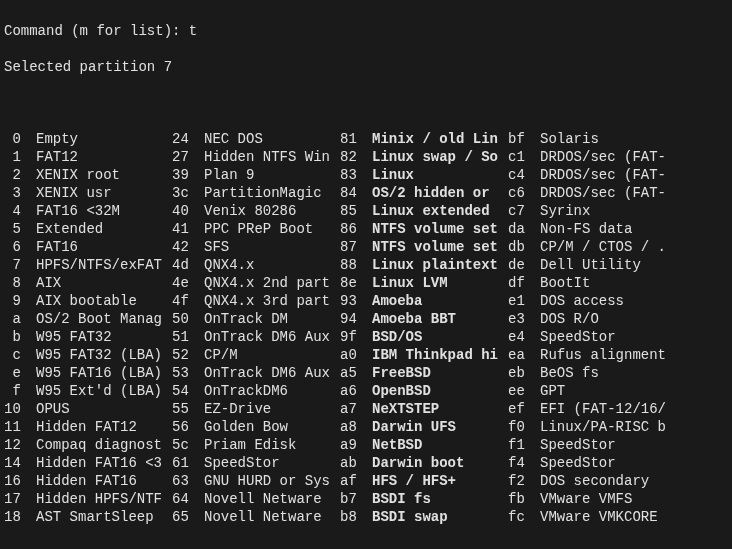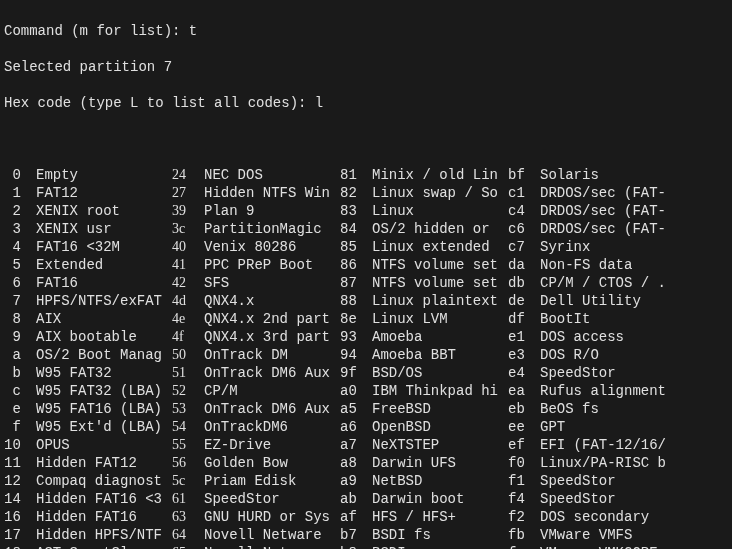--- a/index.html
+++ b/index.html
@@ -15,31 +15,30 @@
     overflow: hidden;
   }
   .term {
     padding: 4px 4px;
     white-space: pre;
   }
   .row { display: flex; }
   .c { display: inline-block; }
   .c-code { width: 32px; }
   .c-name { width: 136px; overflow: hidden; }
-  .c-code2 { width: 32px; font-family: Liberation Serif, serif; }
+  .c-code2 { width: 32px; }
   .c-name2 { width: 136px; overflow: hidden; }
   .c-code3 { width: 32px; }
-  .c-name3 { width: 136px; overflow: hidden; }
+  .c-name3 { width: 136px; overflow: hidden; font-weight: bold; }
   .c-code4 { width: 32px; }
   .c-name4 { flex: 1; overflow: hidden; }
   .prompt-line { white-space: pre; }
 </style>
 </head>
 <body>
 
 <div class="term">
 <div class="prompt-line"><span>Command (m for list): </span><span>t</span></div>
 <div class="prompt-line">Selected partition 7</div>
-<div class="prompt-line"><span>Hex code (type L to list all codes): </span><span>l</span></div>
 <div class="prompt-line"> </div>
 <div id="tbl"><div class="row"><span class="c c-code"> 0</span><span class="c c-name">Empty</span><span class="c c-code2">24</span><span class="c c-name2">NEC DOS</span><span class="c c-code3">81</span><span class="c c-name3">Minix / old Lin</span><span class="c c-code4">bf</span><span class="c c-name4">Solaris</span></div><div class="row"><span class="c c-code"> 1</span><span class="c c-name">FAT12</span><span class="c c-code2">27</span><span class="c c-name2">Hidden NTFS Win</span><span class="c c-code3">82</span><span class="c c-name3">Linux swap / So</span><span class="c c-code4">c1</span><span class="c c-name4">DRDOS/sec (FAT-</span></div><div class="row"><span class="c c-code"> 2</span><span class="c c-name">XENIX root</span><span class="c c-code2">39</span><span class="c c-name2">Plan 9</span><span class="c c-code3">83</span><span class="c c-name3">Linux</span><span class="c c-code4">c4</span><span class="c c-name4">DRDOS/sec (FAT-</span></div><div class="row"><span class="c c-code"> 3</span><span class="c c-name">XENIX usr</span><span class="c c-code2">3c</span><span class="c c-name2">PartitionMagic</span><span class="c c-code3">84</span><span class="c c-name3">OS/2 hidden or</span><span class="c c-code4">c6</span><span class="c c-name4">DRDOS/sec (FAT-</span></div><div class="row"><span class="c c-code"> 4</span><span class="c c-name">FAT16 &lt;32M</span><span class="c c-code2">40</span><span class="c c-name2">Venix 80286</span><span class="c c-code3">85</span><span class="c c-name3">Linux extended</span><span class="c c-code4">c7</span><span class="c c-name4">Syrinx</span></div><div class="row"><span class="c c-code"> 5</span><span class="c c-name">Extended</span><span class="c c-code2">41</span><span class="c c-name2">PPC PReP Boot</span><span class="c c-code3">86</span><span class="c c-name3">NTFS volume set</span><span class="c c-code4">da</span><span class="c c-name4">Non-FS data</span></div><div class="row"><span class="c c-code"> 6</span><span class="c c-name">FAT16</span><span class="c c-code2">42</span><span class="c c-name2">SFS</span><span class="c c-code3">87</span><span class="c c-name3">NTFS volume set</span><span class="c c-code4">db</span><span class="c c-name4">CP/M / CTOS / .</span></div><div class="row"><span class="c c-code"> 7</span><span class="c c-name">HPFS/NTFS/exFAT</span><span class="c c-code2">4d</span><span class="c c-name2">QNX4.x</span><span class="c c-code3">88</span><span class="c c-name3">Linux plaintext</span><span class="c c-code4">de</span><span class="c c-name4">Dell Utility</span></div><div class="row"><span class="c c-code"> 8</span><span class="c c-name">AIX</span><span class="c c-code2">4e</span><span class="c c-name2">QNX4.x 2nd part</span><span class="c c-code3">8e</span><span class="c c-name3">Linux LVM</span><span class="c c-code4">df</span><span class="c c-name4">BootIt</span></div><div class="row"><span class="c c-code"> 9</span><span class="c c-name">AIX bootable</span><span class="c c-code2">4f</span><span class="c c-name2">QNX4.x 3rd part</span><span class="c c-code3">93</span><span class="c c-name3">Amoeba</span><span class="c c-code4">e1</span><span class="c c-name4">DOS access</span></div><div class="row"><span class="c c-code"> a</span><span class="c c-name">OS/2 Boot Manag</span><span class="c c-code2">50</span><span class="c c-name2">OnTrack DM</span><span class="c c-code3">94</span><span class="c c-name3">Amoeba BBT</span><span class="c c-code4">e3</span><span class="c c-name4">DOS R/O</span></div><div class="row"><span class="c c-code"> b</span><span class="c c-name">W95 FAT32</span><span class="c c-code2">51</span><span class="c c-name2">OnTrack DM6 Aux</span><span class="c c-code3">9f</span><span class="c c-name3">BSD/OS</span><span class="c c-code4">e4</span><span class="c c-name4">SpeedStor</span></div><div class="row"><span class="c c-code"> c</span><span class="c c-name">W95 FAT32 (LBA)</span><span class="c c-code2">52</span><span class="c c-name2">CP/M</span><span class="c c-code3">a0</span><span class="c c-name3">IBM Thinkpad hi</span><span class="c c-code4">ea</span><span class="c c-name4">Rufus alignment</span></div><div class="row"><span class="c c-code"> e</span><span class="c c-name">W95 FAT16 (LBA)</span><span class="c c-code2">53</span><span class="c c-name2">OnTrack DM6 Aux</span><span class="c c-code3">a5</span><span class="c c-name3">FreeBSD</span><span class="c c-code4">eb</span><span class="c c-name4">BeOS fs</span></div><div class="row"><span class="c c-code"> f</span><span class="c c-name">W95 Ext'd (LBA)</span><span class="c c-code2">54</span><span class="c c-name2">OnTrackDM6</span><span class="c c-code3">a6</span><span class="c c-name3">OpenBSD</span><span class="c c-code4">ee</span><span class="c c-name4">GPT</span></div><div class="row"><span class="c c-code">10</span><span class="c c-name">OPUS</span><span class="c c-code2">55</span><span class="c c-name2">EZ-Drive</span><span class="c c-code3">a7</span><span class="c c-name3">NeXTSTEP</span><span class="c c-code4">ef</span><span class="c c-name4">EFI (FAT-12/16/</span></div><div class="row"><span class="c c-code">11</span><span class="c c-name">Hidden FAT12</span><span class="c c-code2">56</span><span class="c c-name2">Golden Bow</span><span class="c c-code3">a8</span><span class="c c-name3">Darwin UFS</span><span class="c c-code4">f0</span><span class="c c-name4">Linux/PA-RISC b</span></div><div class="row"><span class="c c-code">12</span><span class="c c-name">Compaq diagnost</span><span class="c c-code2">5c</span><span class="c c-name2">Priam Edisk</span><span class="c c-code3">a9</span><span class="c c-name3">NetBSD</span><span class="c c-code4">f1</span><span class="c c-name4">SpeedStor</span></div><div class="row"><span class="c c-code">14</span><span class="c c-name">Hidden FAT16 &lt;3</span><span class="c c-code2">61</span><span class="c c-name2">SpeedStor</span><span class="c c-code3">ab</span><span class="c c-name3">Darwin boot</span><span class="c c-code4">f4</span><span class="c c-name4">SpeedStor</span></div><div class="row"><span class="c c-code">16</span><span class="c c-name">Hidden FAT16</span><span class="c c-code2">63</span><span class="c c-name2">GNU HURD or Sys</span><span class="c c-code3">af</span><span class="c c-name3">HFS / HFS+</span><span class="c c-code4">f2</span><span class="c c-name4">DOS secondary</span></div><div class="row"><span class="c c-code">17</span><span class="c c-name">Hidden HPFS/NTF</span><span class="c c-code2">64</span><span class="c c-name2">Novell Netware</span><span class="c c-code3">b7</span><span class="c c-name3">BSDI fs</span><span class="c c-code4">fb</span><span class="c c-name4">VMware VMFS</span></div><div class="row"><span class="c c-code">18</span><span class="c c-name">AST SmartSleep</span><span class="c c-code2">65</span><span class="c c-name2">Novell Netware</span><span class="c c-code3">b8</span><span class="c c-name3">BSDI swap</span><span class="c c-code4">fc</span><span class="c c-name4">VMware VMKCORE</span></div></div>
 
 </div>
 
 </body></html>

